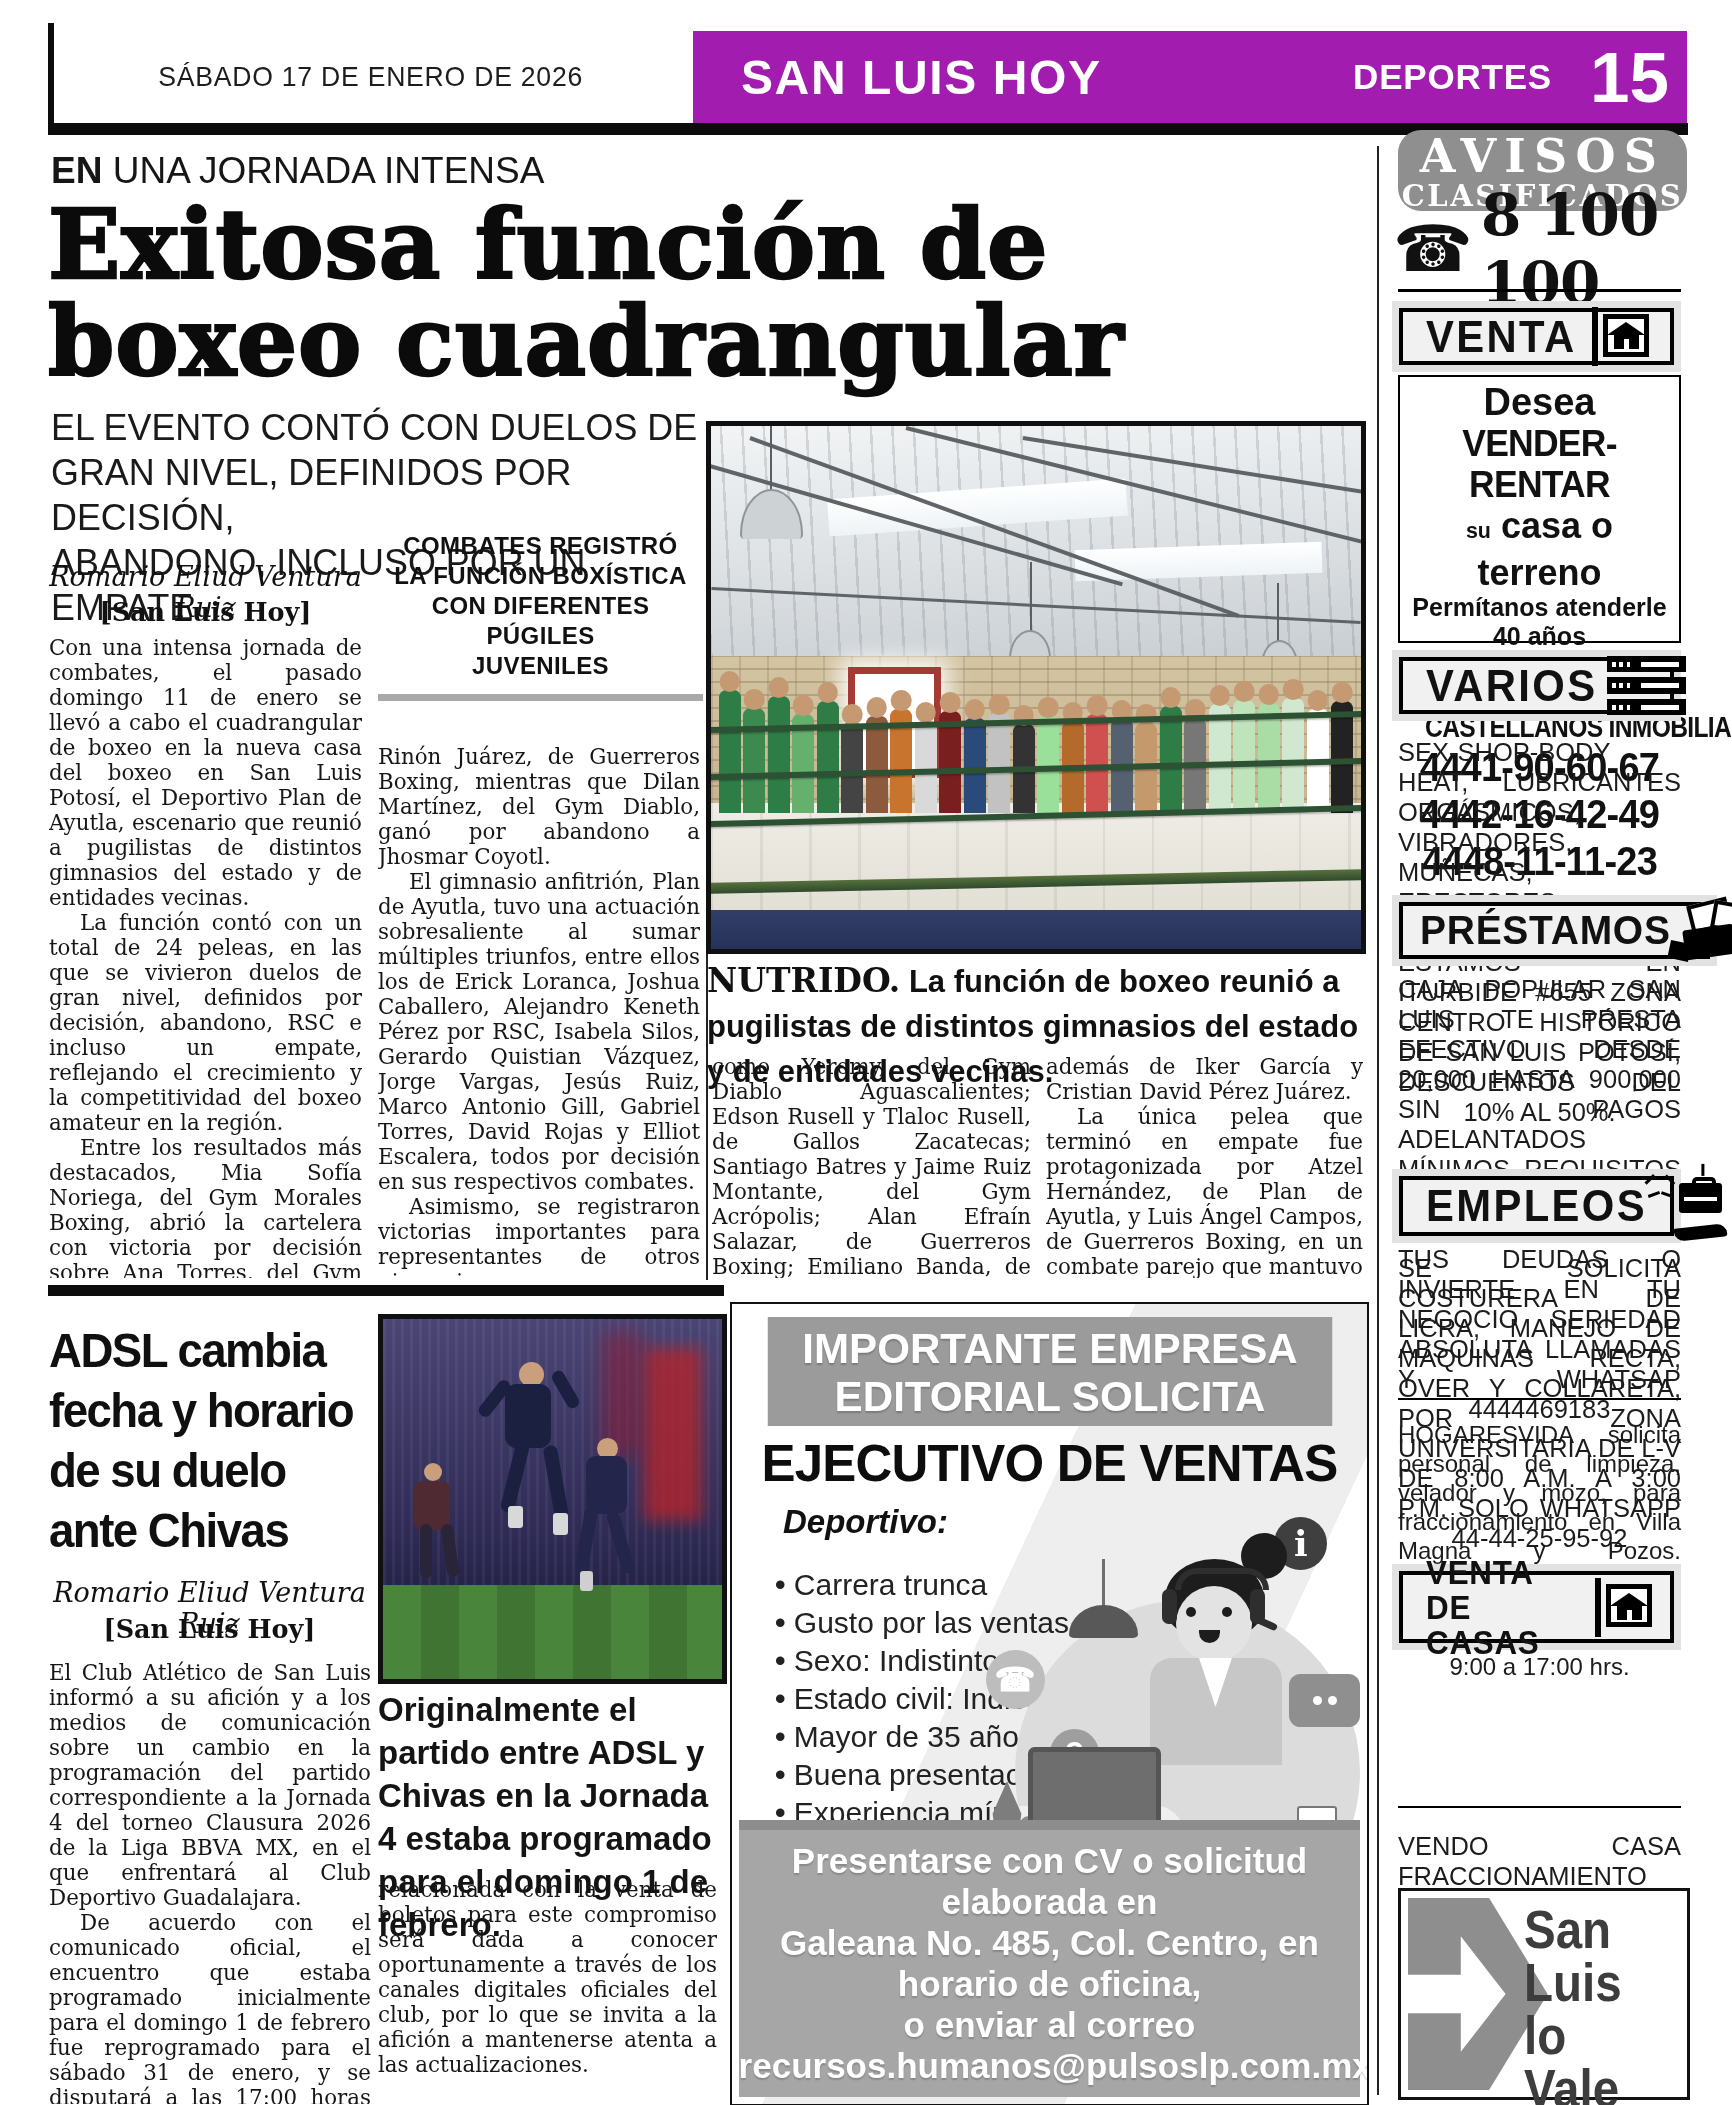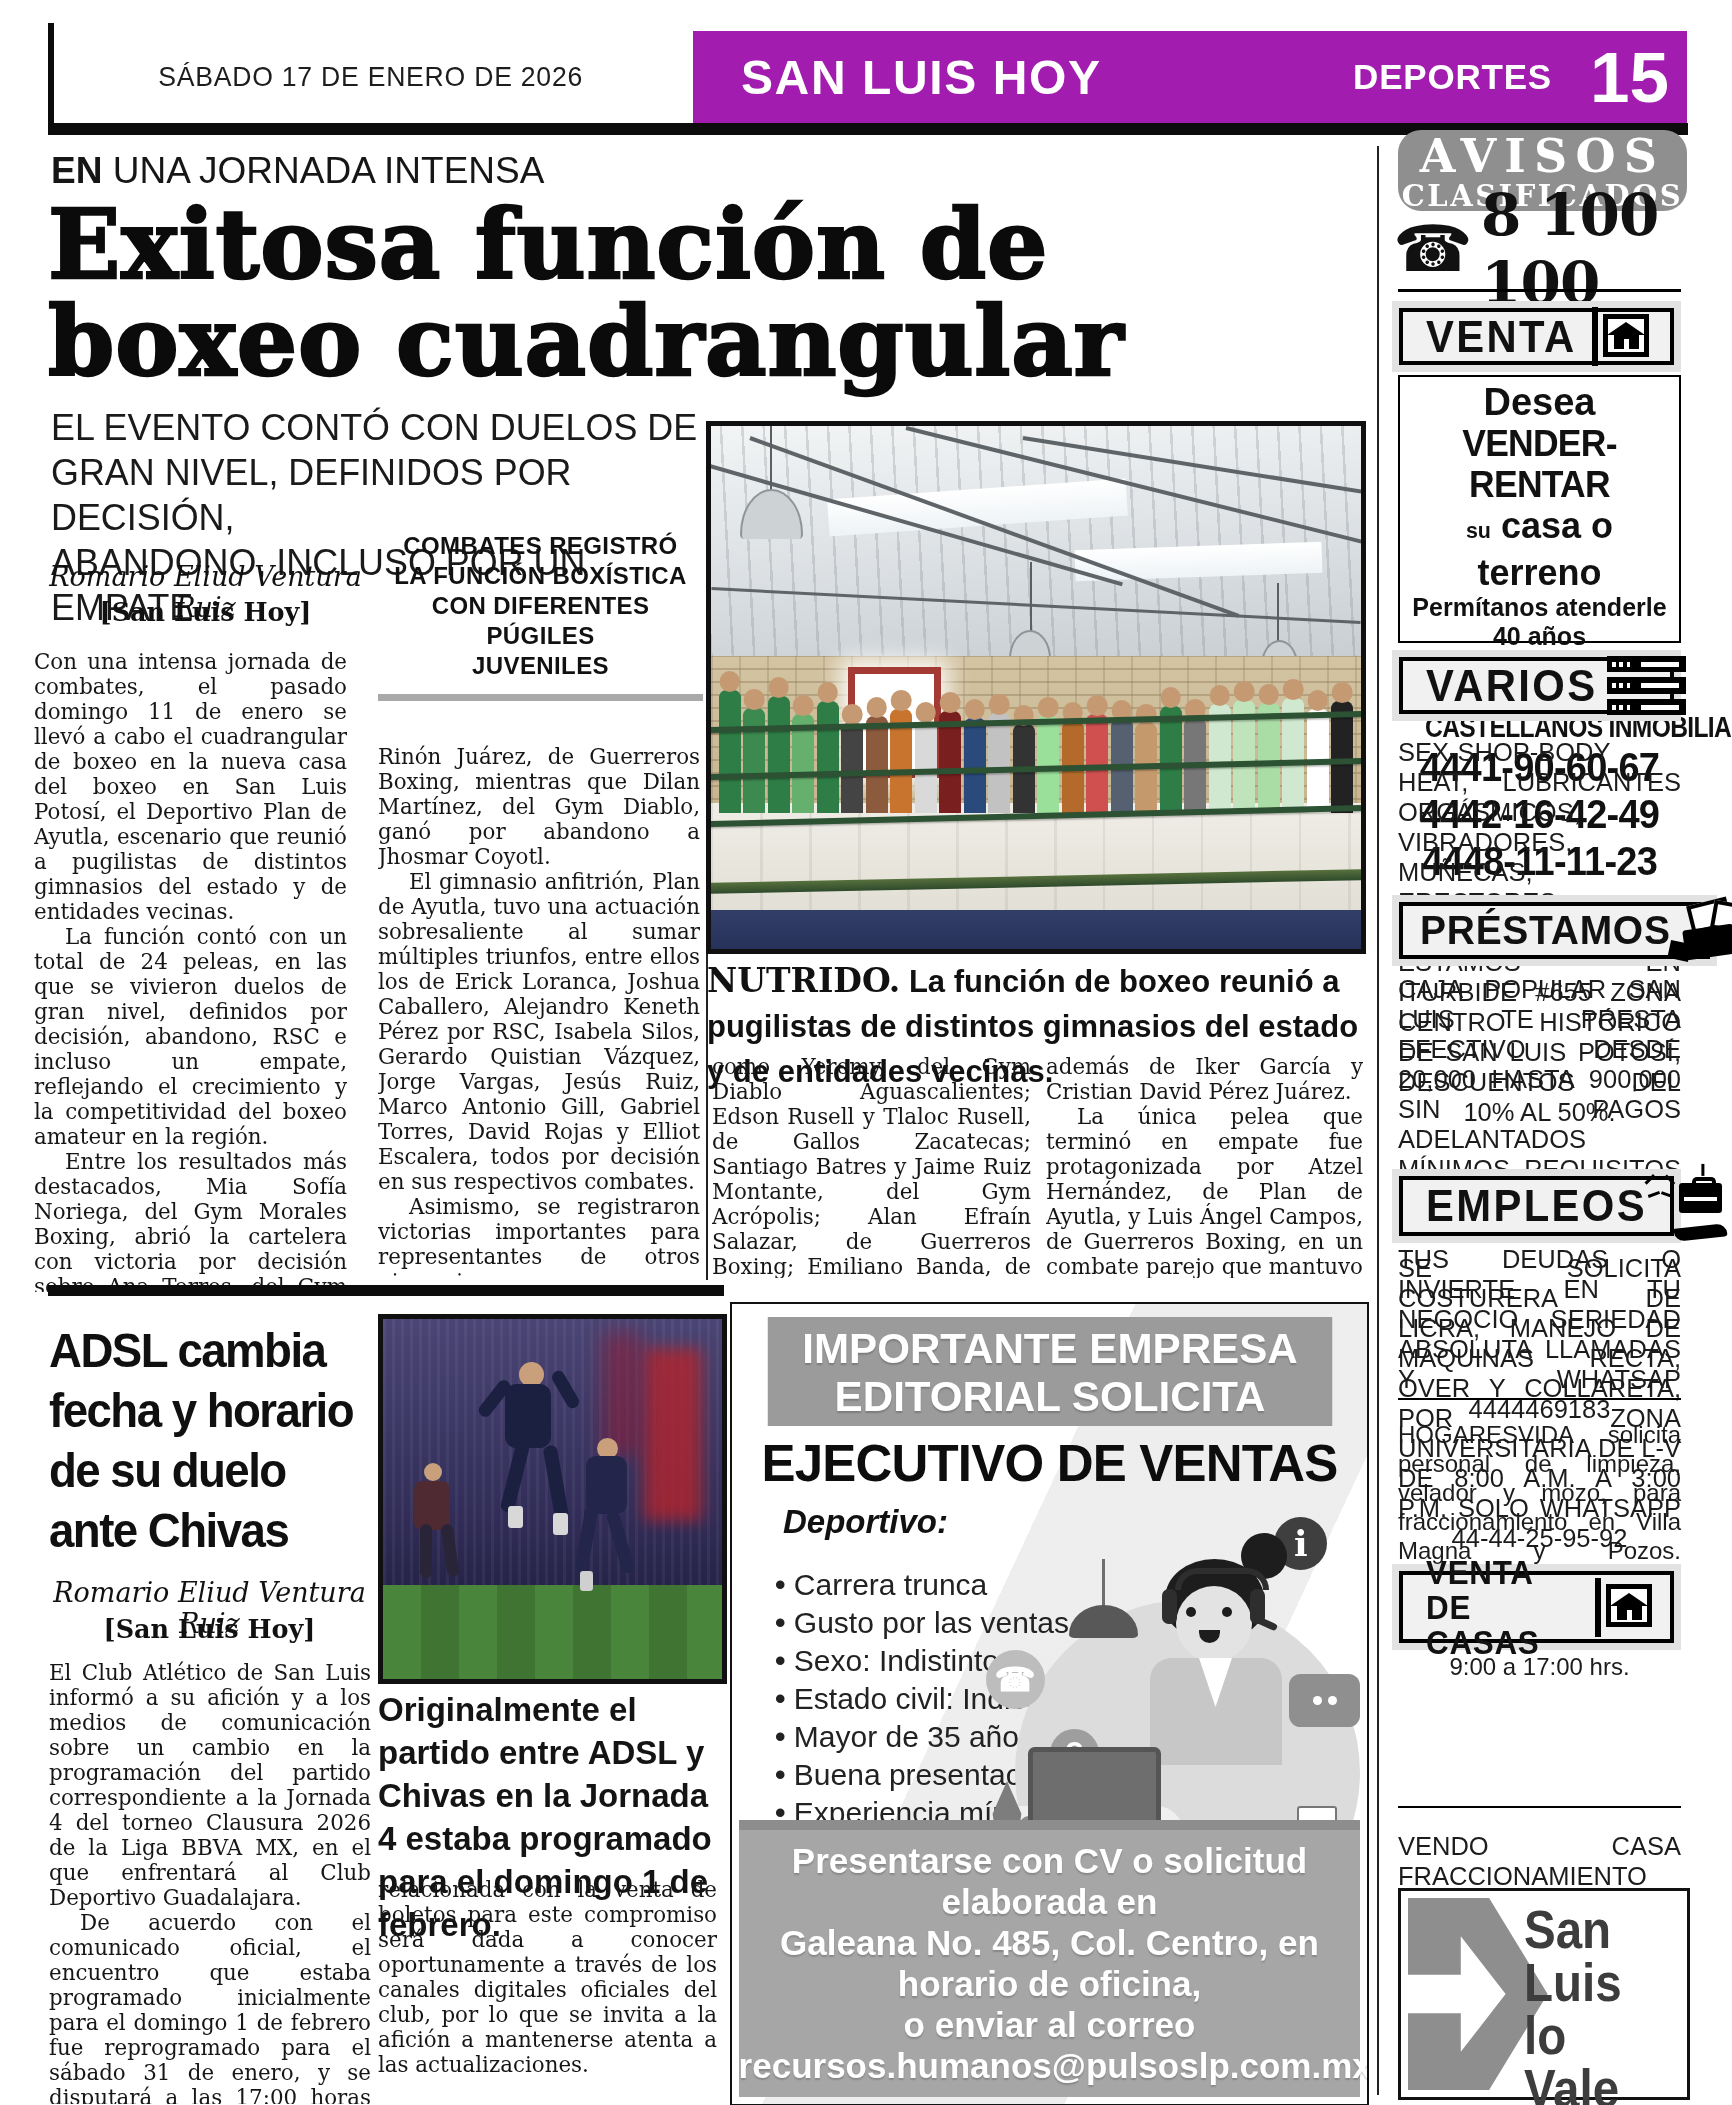--- a/index.html
+++ b/index.html
@@ -223,21 +223,21 @@
     <div class="rope" style="top:56%;"></div>
     <div class="rope" style="top:65%;"></div>
     <div class="rope" style="top:74%;"></div>
     <div id="bigrope" style="top:86%;"></div>
   </div>
 
   <div class="abs" style="left:707px;top:961px;width:655px;line-height:39px;">
     <span class="cap-lead">NUTRIDO.</span><span class="cap-txt"> La función de boxeo reunió a pugilistas de distintos gimnasios del estado y de entidades vecinas.</span>
   </div>
 
-  <div class="abs bodytxt" style="left:34px;top:635px;width:313px;height:643px;overflow:hidden;margin-top:14px;">
+  <div class="abs bodytxt" style="left:49px;top:635px;width:313px;height:643px;overflow:hidden;">
     <p class="noind">Con una intensa jornada de combates, el pasado domingo 11 de enero se llevó a cabo el cuadrangular de boxeo en la nueva casa del boxeo en San Luis Potosí, el Deportivo Plan de Ayutla, escenario que reunió a pugilistas de distintos gimnasios del estado y de entidades vecinas.</p>
     <p>La función contó con un total de 24 peleas, en las que se vivieron duelos de gran nivel, definidos por decisión, abandono, RSC e incluso un empate, reflejando el crecimiento y la competitividad del boxeo amateur en la región.</p>
     <p>Entre los resultados más destacados, Mia Sofía Noriega, del Gym Morales Boxing, abrió la cartelera con victoria por decisión sobre Ana Torres, del Gym Plan de Ayutla. César Ramírez, de Boxing Bear, se impuso también por decisión a Matías</p>
   </div>
   <div class="abs bodytxt" style="left:378px;top:744px;width:322px;height:533px;overflow:hidden;">
     <p class="noind">Rinón Juárez, de Guerreros Boxing, mientras que Dilan Martínez, del Gym Diablo, ganó por abandono a Jhosmar Coyotl.</p>
     <p>El gimnasio anfitrión, Plan de Ayutla, tuvo una actuación sobresaliente al sumar múltiples triunfos, entre ellos los de Erick Loranca, Joshua Caballero, Alejandro Keneth Pérez por RSC, Isabela Silos, Gerardo Quistian Vázquez, Jorge Vargas, Jesús Ruiz, Marco Antonio Gill, Gabriel Torres, David Rojas y Elliot Escalera, todos por decisión en sus respectivos combates.</p>
     <p>Asimismo, se registraron victorias importantes para representantes de otros gimnasios</p>
   </div>
   <div class="abs bodytxt" style="left:712px;top:1054px;width:319px;height:224px;overflow:hidden;">

